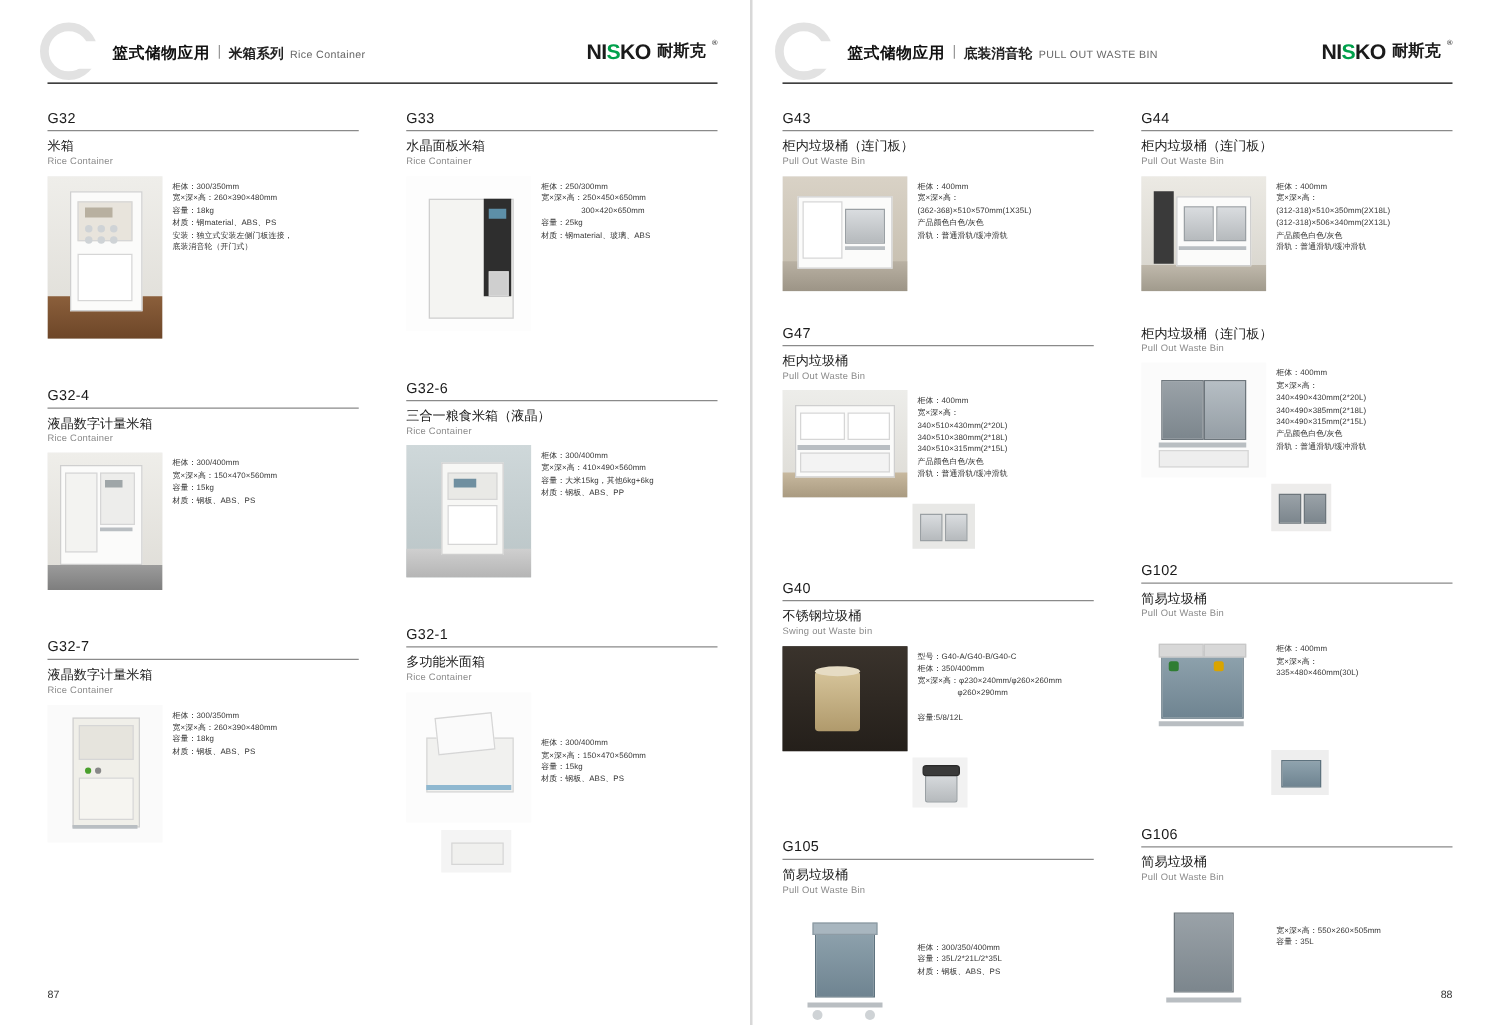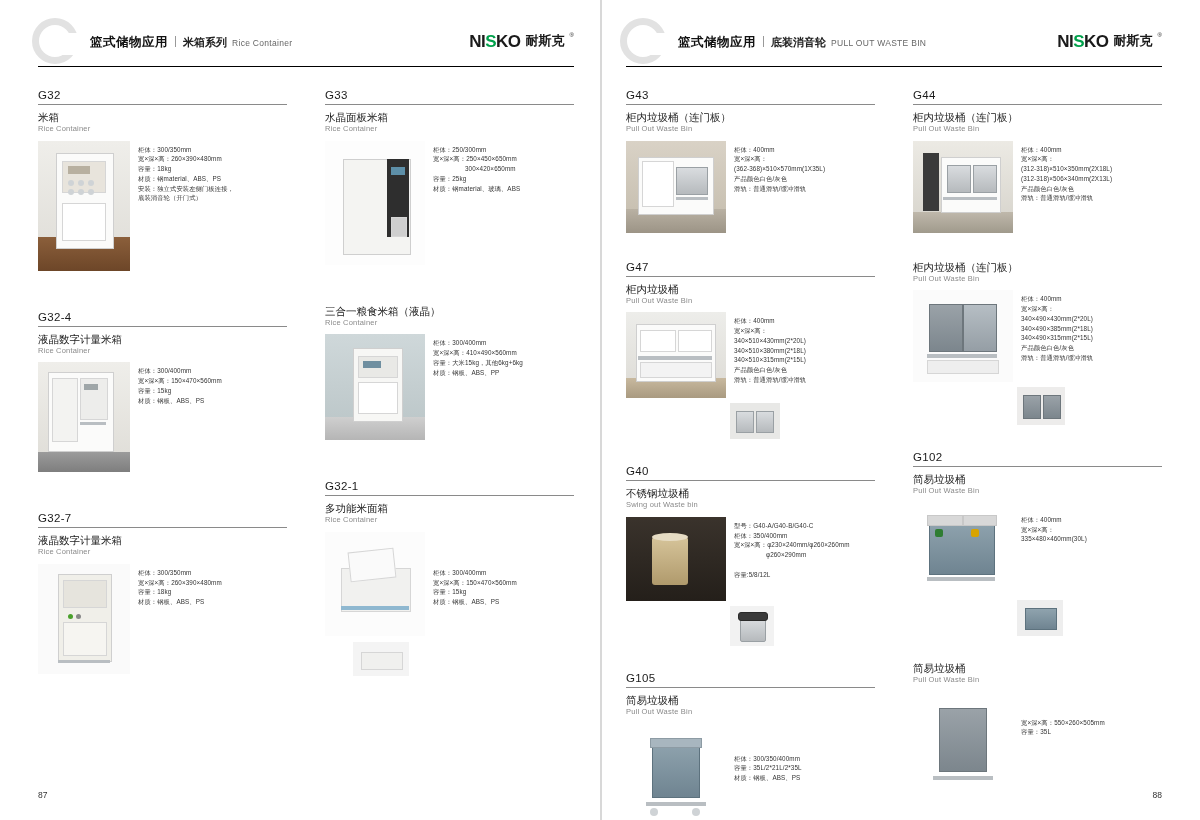--- a/index.html
+++ b/index.html
@@ -317,20 +317,21 @@
             </div>
             <div class="specs">柜体：250/300mm
 宽×深×高：250×450×650mm
 　　　　　300×420×650mm
 容量：25kg
 材质：钢material、玻璃、ABS</div>
           </div>
         </div>
 
         <div class="item" style="margin-bottom:40px;">
+          <div class="item-code">G32-6</div>
           <div class="item-name-cn">三合一粮食米箱（液晶）</div>
           <div class="item-name-en">Rice Container</div>
           <div class="row">
             <div class="photo" style="width:100px;height:106px;">
               <div class="wall-l" style="background:linear-gradient(#cfd8da,#b9c4c6);"></div>
               <div class="floor-grey"></div>
               <div class="cab-body" style="left:28px;top:14px;width:48px;height:72px;background:#f7f7f5;"></div>
               <div class="panel-w" style="left:33px;top:22px;width:38px;height:20px;background:#e9e9e6;"></div>
               <div class="screen" style="left:38px;top:27px;width:18px;height:7px;background:#6f8fa0;"></div>
               <div class="panel-w" style="left:33px;top:48px;width:38px;height:30px;"></div>
@@ -556,20 +557,21 @@
 335×480×460mm(30L)</div>
           </div>
           <div class="row" style="margin-top:5px;margin-left:104px;">
             <div class="thumb" style="width:46px;height:36px;background:#eeeeee;">
               <div class="bin-blue" style="left:8px;top:8px;width:30px;height:20px;"></div>
             </div>
           </div>
         </div>
 
         <div class="item">
+          <div class="item-code">G106</div>
           <div class="item-name-cn">简易垃圾桶</div>
           <div class="item-name-en">Pull Out Waste Bin</div>
           <div class="row">
             <div class="photo" style="width:100px;height:108px;background:#ffffff;">
               <div class="bin-grey" style="left:26px;top:16px;width:46px;height:62px;"></div>
               <div class="rail" style="left:20px;top:84px;width:60px;height:4px;"></div>
 
             </div>
             <div class="specs" style="padding-top:26px;">宽×深×高：550×260×505mm
 容量：35L</div>

